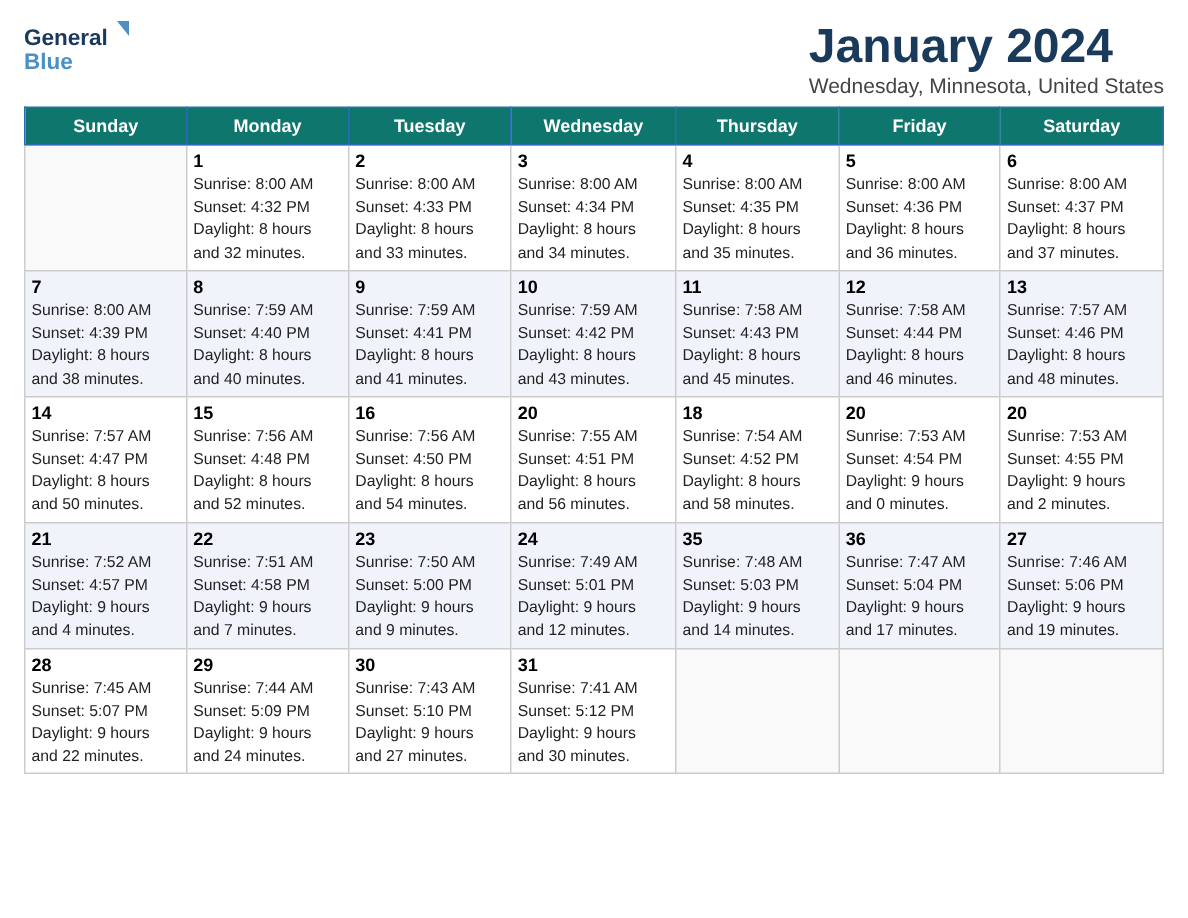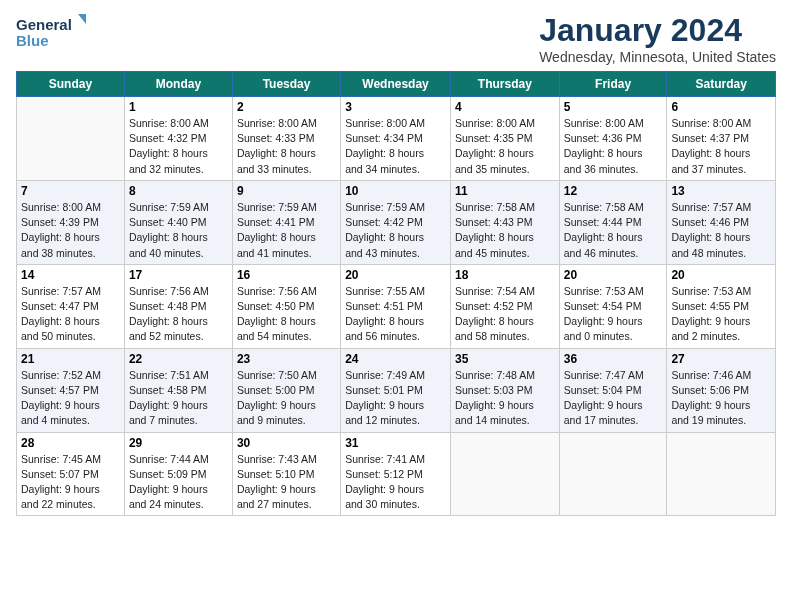--- a/index.html
+++ b/index.html
@@ -167,21 +167,21 @@
             <div class="day-num">13</div>
             <div class="day-info">Sunrise: 7:57 AM<br>Sunset: 4:46 PM<br>Daylight: 8 hours<br>and 48 minutes.</div>
           </td>
         </tr>
         <tr>
           <td>
             <div class="day-num">14</div>
             <div class="day-info">Sunrise: 7:57 AM<br>Sunset: 4:47 PM<br>Daylight: 8 hours<br>and 50 minutes.</div>
           </td>
           <td>
-            <div class="day-num">17</div>
+            <div class="day-num">15</div>
             <div class="day-info">Sunrise: 7:56 AM<br>Sunset: 4:48 PM<br>Daylight: 8 hours<br>and 52 minutes.</div>
           </td>
           <td>
             <div class="day-num">16</div>
             <div class="day-info">Sunrise: 7:56 AM<br>Sunset: 4:50 PM<br>Daylight: 8 hours<br>and 54 minutes.</div>
           </td>
           <td>
             <div class="day-num">20</div>
             <div class="day-info">Sunrise: 7:55 AM<br>Sunset: 4:51 PM<br>Daylight: 8 hours<br>and 56 minutes.</div>
           </td>

